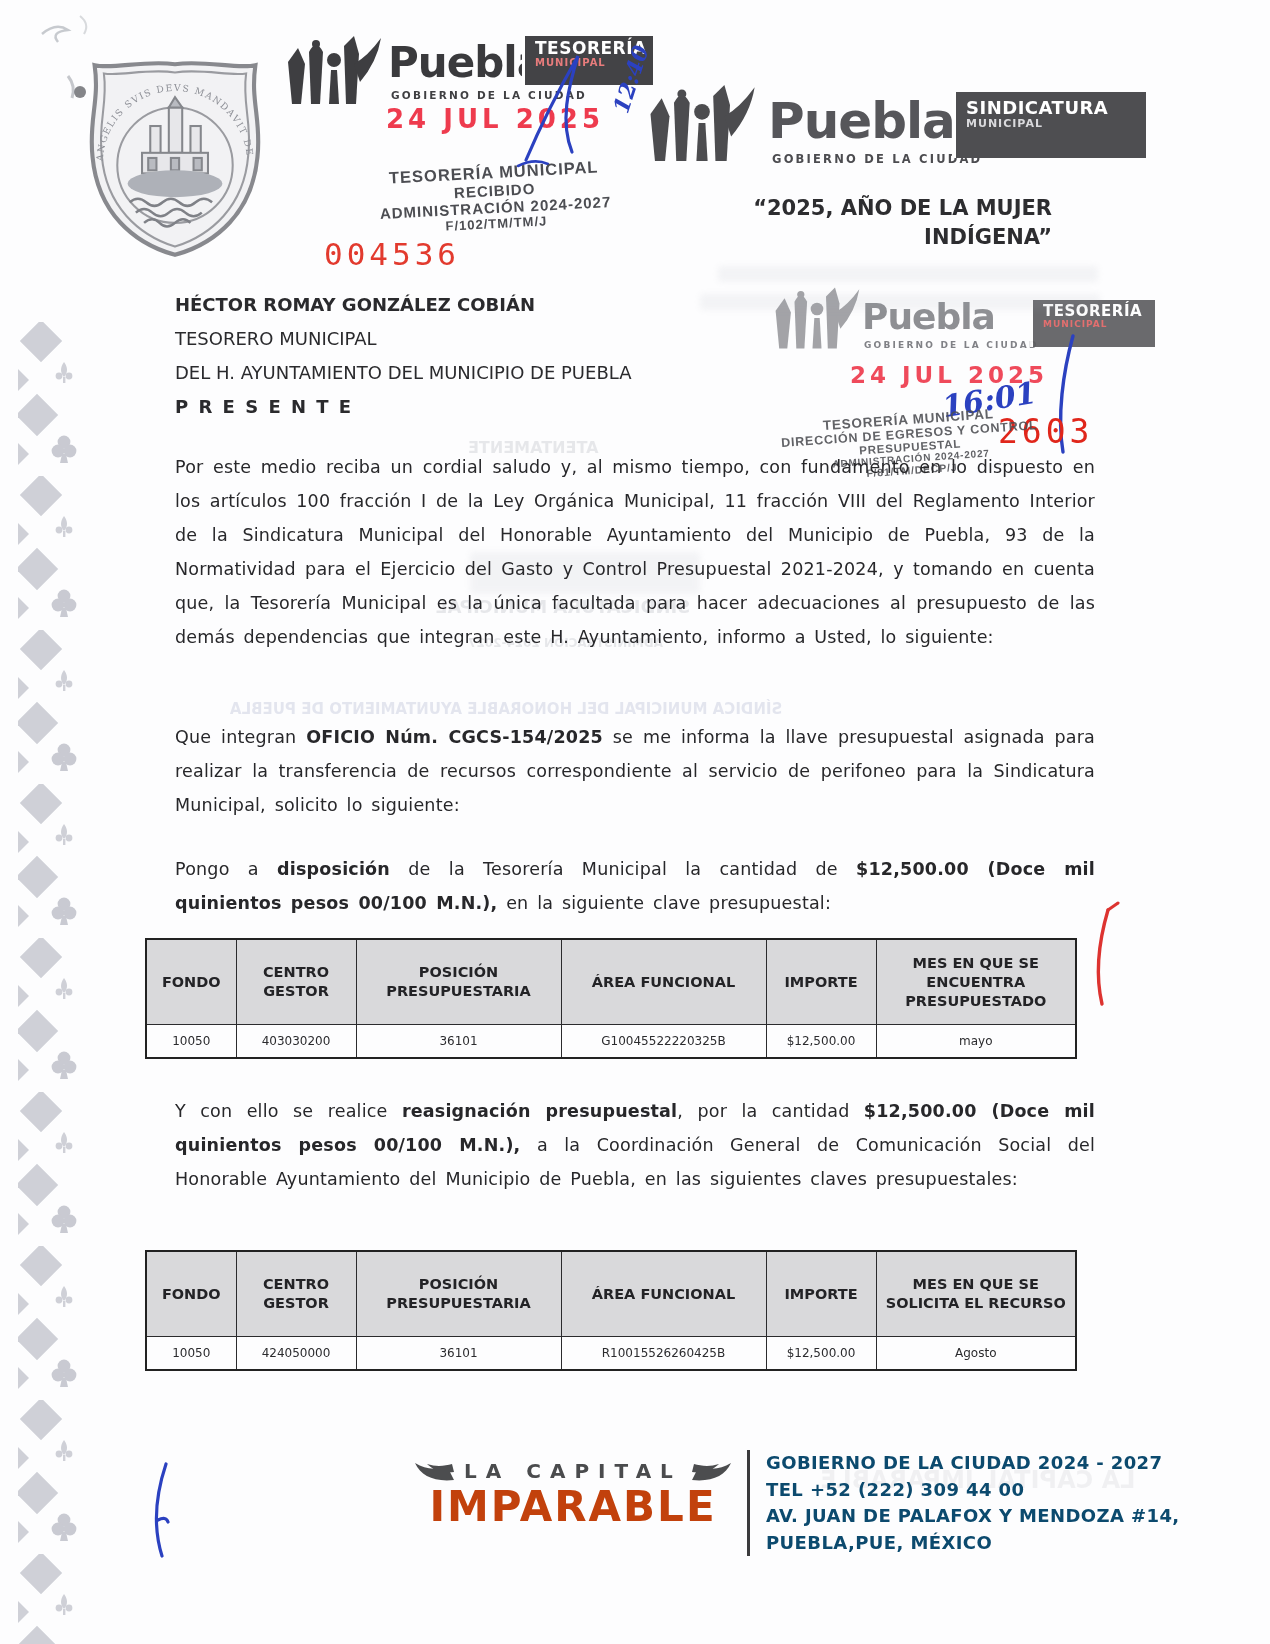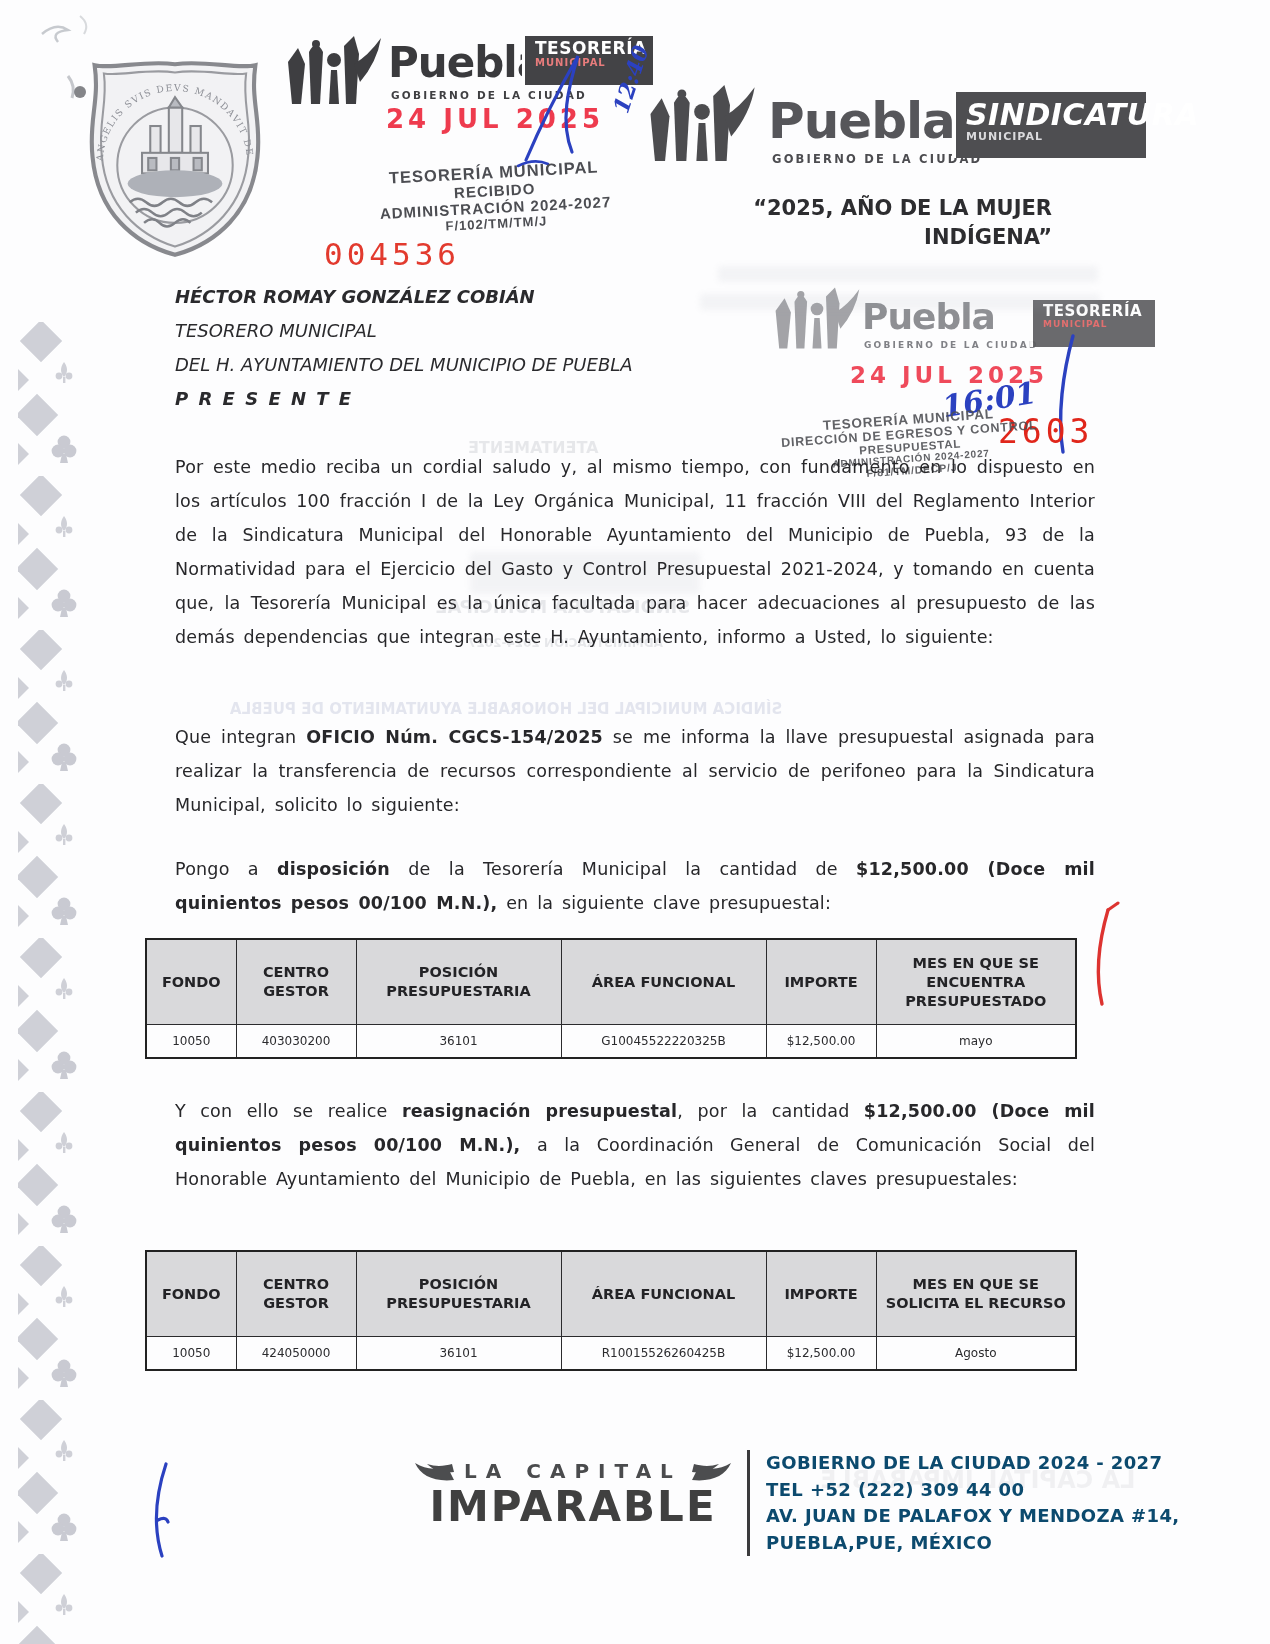--- a/index.html
+++ b/index.html
@@ -31,21 +31,21 @@
   .ptable{border-collapse:collapse;table-layout:fixed;width:930px;left:145px;position:absolute;
           font-family:"DejaVu Sans",sans-serif;}
   .ptable th{background:#d9d9db;font-weight:700;font-size:14.5px;line-height:19px;color:#232326;
              border:1.7px solid #2b2b2d;height:80px;padding:2px 6px;text-align:center;}
   .ptable td{border:1.7px solid #2b2b2d;height:30px;font-size:12px;text-align:center;color:#2b2b2e;}
   .ptable{border:2.5px solid #222;}
   
   #footer-logo{left:408px;top:1458px;width:330px;text-align:center;color:#47484a;}
   #footer-logo .cap-row{display:flex;align-items:center;justify-content:center;gap:8px;}
   #footer-logo .cap{font-size:20px;font-weight:700;letter-spacing:9px;color:#4a4b4d;}
-  #footer-logo .imp{font-size:42px;font-weight:800;letter-spacing:2px;color:#404040;margin-top:-2px;}
+  #footer-logo .imp{font-size:42px;font-weight:800;letter-spacing:2px;color:#c2410c;margin-top:-2px;}
   #footer-divider{left:747px;top:1450px;width:3px;height:106px;background:#3b3b3d;}
   .contact div{font-size:18px;line-height:26.5px;color:#0c4a6e;font-weight:700;letter-spacing:.4px;}
   
   .ghost{position:absolute;transform:scaleX(-1);color:#757a88;opacity:.16;filter:blur(.6px);
          font-weight:700;white-space:nowrap;}
   .blur-bar{position:absolute;background:#9aa0ad;opacity:.10;filter:blur(3px);border-radius:4px;}
 </style>
 </head>
 <body>
 
@@ -295,26 +295,26 @@
     <path d="M27,74 L25,22 Q32,8 39,22 L36,74 Z"></path>
       <circle cx="32" cy="14" r="4"></circle>
     <circle cx="50" cy="30" r="7"></circle>
       <path d="M47,40 h6 l2,34 h-10 z"></path>
     <path d="M62,74 L60,16 L70,6 L75,24 L72,74 Z"></path>
     <path d="M76,52 Q93,32 97,8 Q84,26 70,34 Z"></path>
   </svg>
   <div class="abs brand-word" style="left:768px;top:92px;font-size:50px;color:#56565a;">Puebla</div>
   <div class="abs brand-sub" style="left:772px;top:152px;font-size:11.5px;color:#4c4c50;">GOBIERNO DE LA CIUDAD</div>
   <div class="abs badge" style="left:952px;top:92px;width:172px;height:56px;background:#4e4e51;border-left:4px solid #fff;padding-top:7px;">
-    <div class="b1" style="font-size:30px;font-style:italic;">SINDICATURA</div>
+    <div class="b1" style="font-size:18px;">SINDICATURA</div>
     <div class="b2" style="font-size:11px;color:#dadadd;">MUNICIPAL</div>
   </div>
   <div class="abs right-head" style="left:640px;top:194px;width:412px;">“2025, AÑO DE LA MUJER INDÍGENA”</div>
 
-  <div class="abs recipient" style="left:175px;top:280px;font-style:italic;">
+  <div class="abs recipient" style="left:175px;top:288px;">
     <div style="font-weight:700;">HÉCTOR ROMAY GONZÁLEZ COBIÁN</div>
     <div>TESORERO MUNICIPAL</div>
     <div>DEL H. AYUNTAMIENTO DEL MUNICIPIO DE PUEBLA</div>
     <div style="font-weight:700;letter-spacing:2px;">P R E S E N T E</div>
   </div>
 
   <svg class="abs" style="left:772px;top:282px;opacity:.75;" width="90" height="72" viewBox="0 0 100 80" fill="#85868b">
     <path d="M8,74 L4,32 L14,18 L21,34 L17,74 Z"></path>
     <path d="M27,74 L25,22 Q32,8 39,22 L36,74 Z"></path>
       <circle cx="32" cy="14" r="4"></circle>

